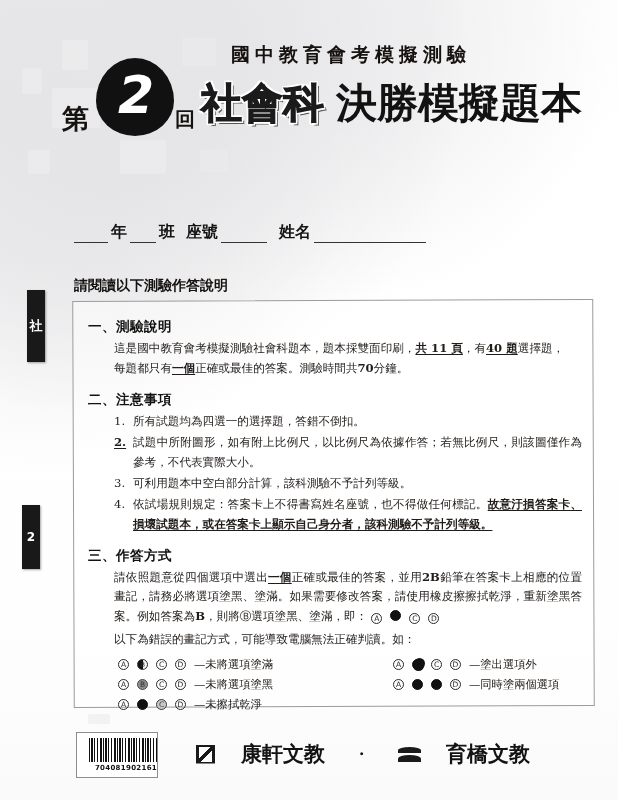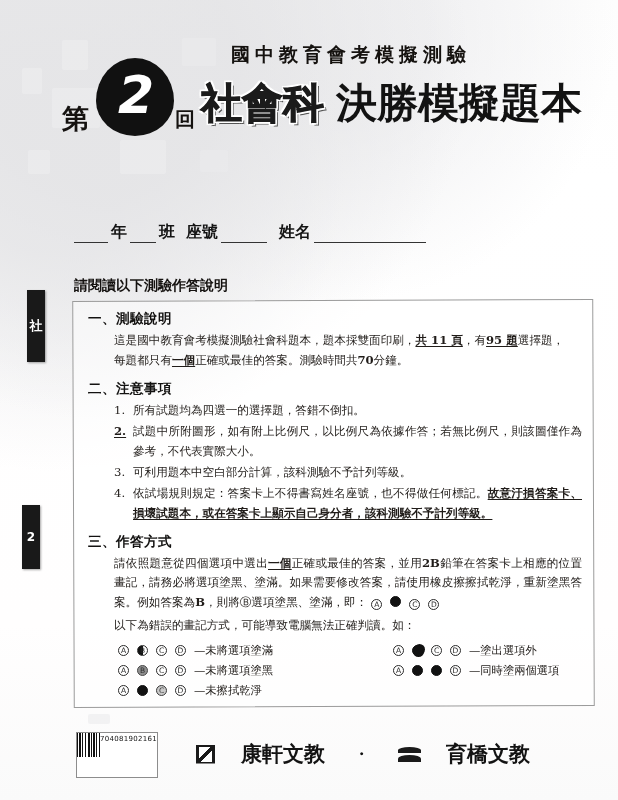--- a/index.html
+++ b/index.html
@@ -108,21 +108,21 @@
     position:absolute;left:73px;top:300px;width:519px;height:405px;
     border:1px solid #9b9b9b;background:rgba(255,255,255,.5);
     transform:rotate(-0.22deg);
   }
   .inner{
     position:absolute;left:88px;top:306px;width:494px;
   }
   .sec-h{
     font-size:13.5px;font-weight:700;color:#131211;
     font-family:"DejaVu Sans","Liberation Sans",sans-serif;
-    margin:4px 0 3px 0;letter-spacing:.5px;
+    margin:12px 0 3px 0;letter-spacing:.5px;
   }
   .sec{margin-bottom:9px;}
   .para{
     font-size:11.6px;line-height:1.72;color:#201c19;
     font-family:"DejaVu Serif","Liberation Serif",serif;
     margin:0 0 0 26px;text-align:justify;
   }
   .u{text-decoration:underline;text-underline-offset:2px;font-weight:bold;}
   .bold{font-weight:700;}
   ol.items{
@@ -160,21 +160,21 @@
   }
   .ex-col{position:absolute;}
   .ex-left{left:0;top:0;}
   .ex-right{left:275px;top:0;}
   .ex-label{margin-left:4px;white-space:nowrap;}
 
   
   .barcode-wrap{
     position:absolute;left:76px;top:732px;width:80px;height:44px;
     border:1px solid #8d8d8d;background:#fff;
-    display:flex;flex-direction:row;align-items:flex-start;justify-content:center;
+    display:flex;flex-direction:column;align-items:flex-end;justify-content:center;font-weight:bold;
   }
   .barcode{
     width:68px;height:24px;
     background-image:repeating-linear-gradient(90deg,
       #111 0 1px, #fff 1px 2px, #111 2px 4px, #fff 4px 5px,
       #111 5px 6px, #fff 6px 8px, #111 8px 9px, #fff 9px 11px,
       #111 11px 13px, #fff 13px 14px);
   }
   .barcode-num{
     font-size:7px;letter-spacing:.3px;margin-top:2px;color:#111;
@@ -254,21 +254,21 @@
   </div>
 
   <div class="read-note">請閱讀以下測驗作答說明</div>
 
   <div class="box"></div>
 
   <div class="inner">
 
     <div class="sec">
       <div class="sec-h">一、測驗說明</div>
-      <p class="para"><span>這是國中教育會考模擬測驗社會科題本，題本採雙面印刷，</span><span class="u bold">共 11 頁</span><span>，有</span><span class="u bold">95 題</span><span>選擇題，</span><br><span>每題都只有</span><span class="u">一個</span><span>正確或最佳的答案。測驗時間共</span><span class="bold">70</span><span>分鐘。</span></p>
+      <p class="para"><span>這是國中教育會考模擬測驗社會科題本，題本採雙面印刷，</span><span class="u bold">共 11 頁</span><span>，有</span><span class="u bold">40 題</span><span>選擇題，</span><br><span>每題都只有</span><span class="u">一個</span><span>正確或最佳的答案。測驗時間共</span><span class="bold">70</span><span>分鐘。</span></p>
     </div>
 
     <div class="sec">
       <div class="sec-h">二、注意事項</div>
       <ol class="items">
         <li>
           <span class="num">1.</span>
           <span>所有試題均為四選一的選擇題，答錯不倒扣。</span>
         </li>
         <li>

